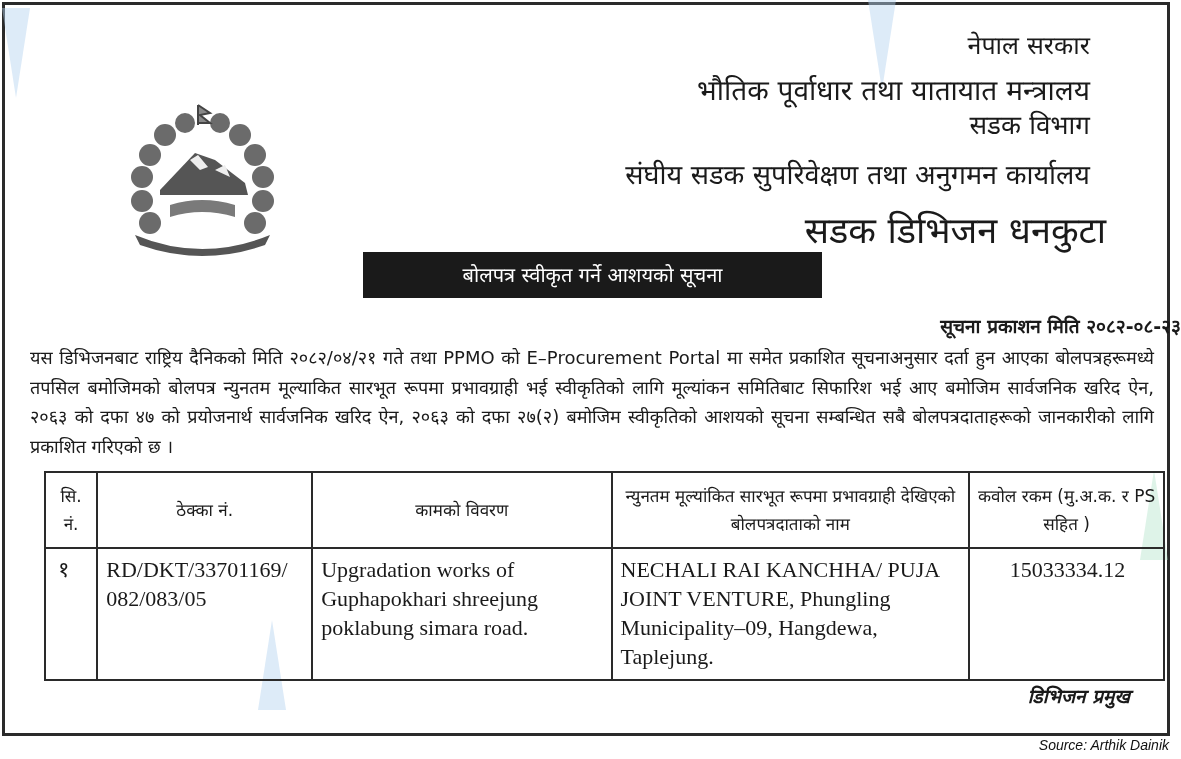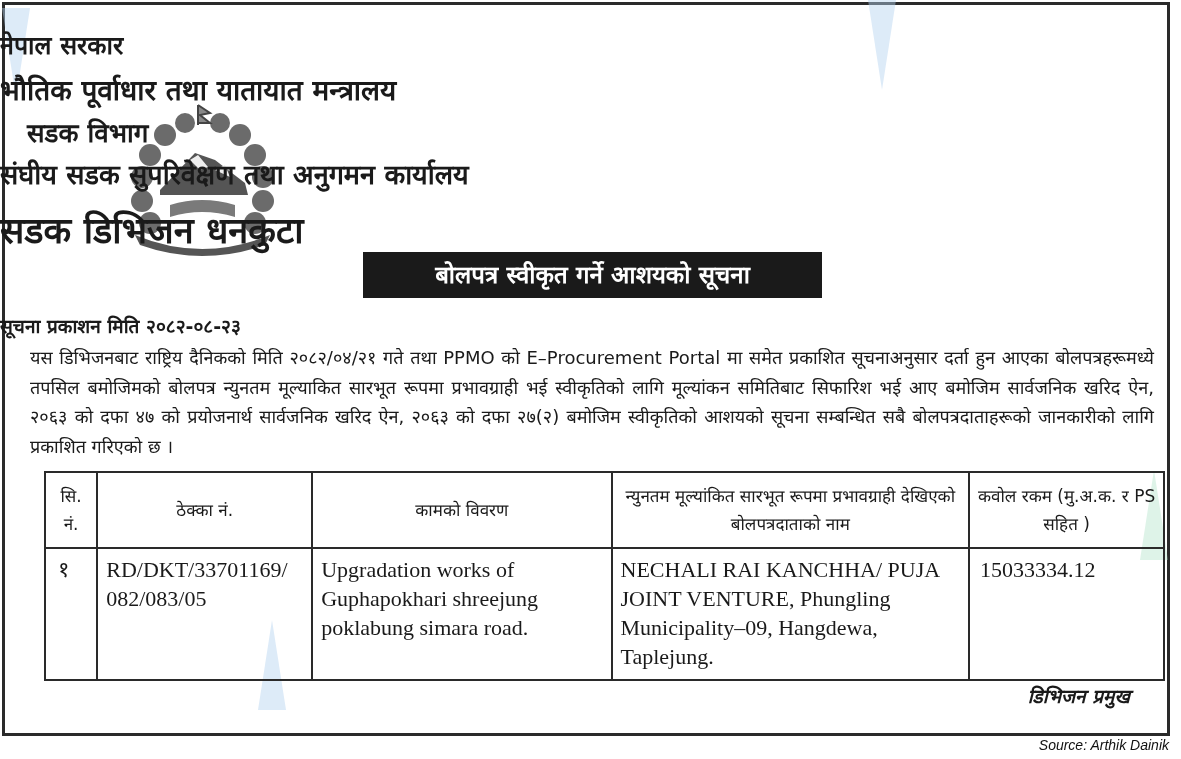--- a/index.html
+++ b/index.html
@@ -7,46 +7,46 @@
     width: 1181px; height: 759px; background: #ffffff; position: relative; overflow: hidden;
     font-family: "DejaVu Serif", "Liberation Serif", serif; color: #1a1a1a;
   }
   .frame {
     position: absolute; left: 2px; top: 2px; width: 1162px; height: 728px;
     border: 3px solid #2a2a2a; box-sizing: content-box;
   }
   .wm { position: absolute; pointer-events: none; }
   .wm-tri { width: 0; height: 0; border-left: 14px solid transparent; border-right: 14px solid transparent; border-top: 90px solid rgba(180,210,240,0.45); }
   .emblem { position: absolute; left: 120px; top: 95px; width: 165px; height: 165px; }
-  .hdr { position: absolute; left: 0; width: 1090px; text-align: left; font-family: "DejaVu Sans", sans-serif; font-weight: bold; color: #1a1a1a; }
+  .hdr { position: absolute; left: 0; width: 1090px; text-align: right; font-family: "DejaVu Sans", sans-serif; font-weight: normal; color: #1a1a1a; }
   .h1 { top: 27px; font-size: 25px; }
   .h2 { top: 70px; font-size: 28px; }
-  .h3 { top: 114px; font-size: 26px; margin-left: 27px; }
+  .h3 { top: 106px; font-size: 26px; }
   .h4 { top: 155px; font-size: 27px; }
-  .h5 { top: 205px; font-size: 36px; }
+  .h5 { top: 205px; font-size: 36px; padding-left: 16px; }
   .title-bar {
     position: absolute; left: 363px; top: 252px; width: 459px; height: 46px;
-    background: #1a1a1a; color: #fff; font-family: "DejaVu Sans", sans-serif; font-weight: bold;
-    font-size: 24px; text-align: center; line-height: 46px;
+    background: #1a1a1a; color: #fff; font-family: "DejaVu Sans", sans-serif; font-weight: normal;
+    font-size: 20px; text-align: center; line-height: 46px;
   }
-  .pubdate { position: absolute; left: 0; width: 1181px; top: 313px; text-align: left; font-family: "DejaVu Sans", sans-serif; font-weight: bold; font-size: 19px; }
+  .pubdate { position: absolute; left: 0; width: 1181px; top: 313px; text-align: right; font-family: "DejaVu Sans", sans-serif; font-weight: bold; font-size: 19px; }
   .para {
     position: absolute; left: 30px; top: 343px; width: 1124px; font-family: "DejaVu Sans", sans-serif;
     font-size: 18px; line-height: 29.5px; text-align: justify; text-align-last: left; color: #1a1a1a;
   }
   table.bids {
     position: absolute; left: 44px; top: 471px; width: 1121px; border-collapse: collapse;
     font-family: "Liberation Serif", serif;
   }
   table.bids th, table.bids td { border: 2.5px solid #2a2a2a; vertical-align: top; }
   table.bids th { font-family: "DejaVu Sans", sans-serif; font-weight: normal; font-size: 17px; text-align: center; vertical-align: middle; height: 70px; padding: 2px 6px; line-height: 28px; }
   table.bids td { font-size: 22px; line-height: 29px; padding: 6px 8px 8px 8px; height: 113px; }
   .c1 { width: 38px; } .c2 { width: 200px; } .c3 { width: 284px; } .c4 { width: 342px; margin-top: 48px; } .c5 { width: 180px; }
   td.sn { font-family: "DejaVu Sans", sans-serif; font-size: 18px; padding-left: 12px !important; }
-  td.amt { font-size: 25px; padding-left: 10px !important; }
+  td.amt { font-size: 25px; padding-left: 10px !important; text-align: center; }
   .sign { position: absolute; right: 51px; top: 683px; font-family: "DejaVu Sans", sans-serif; font-style: italic; font-weight: bold; font-size: 19px; }
   .source { position: absolute; right: 12px; top: 737px; font-family: "Liberation Sans", sans-serif; font-style: italic; font-size: 14px; color: #111; }
 </style>
 </head>
 <body>
 
 <div class="frame"></div>
 
 <div class="wm wm-tri" style="left:2px;top:8px;"></div>
 <div class="wm wm-tri" style="left:868px;top:0px;"></div>

